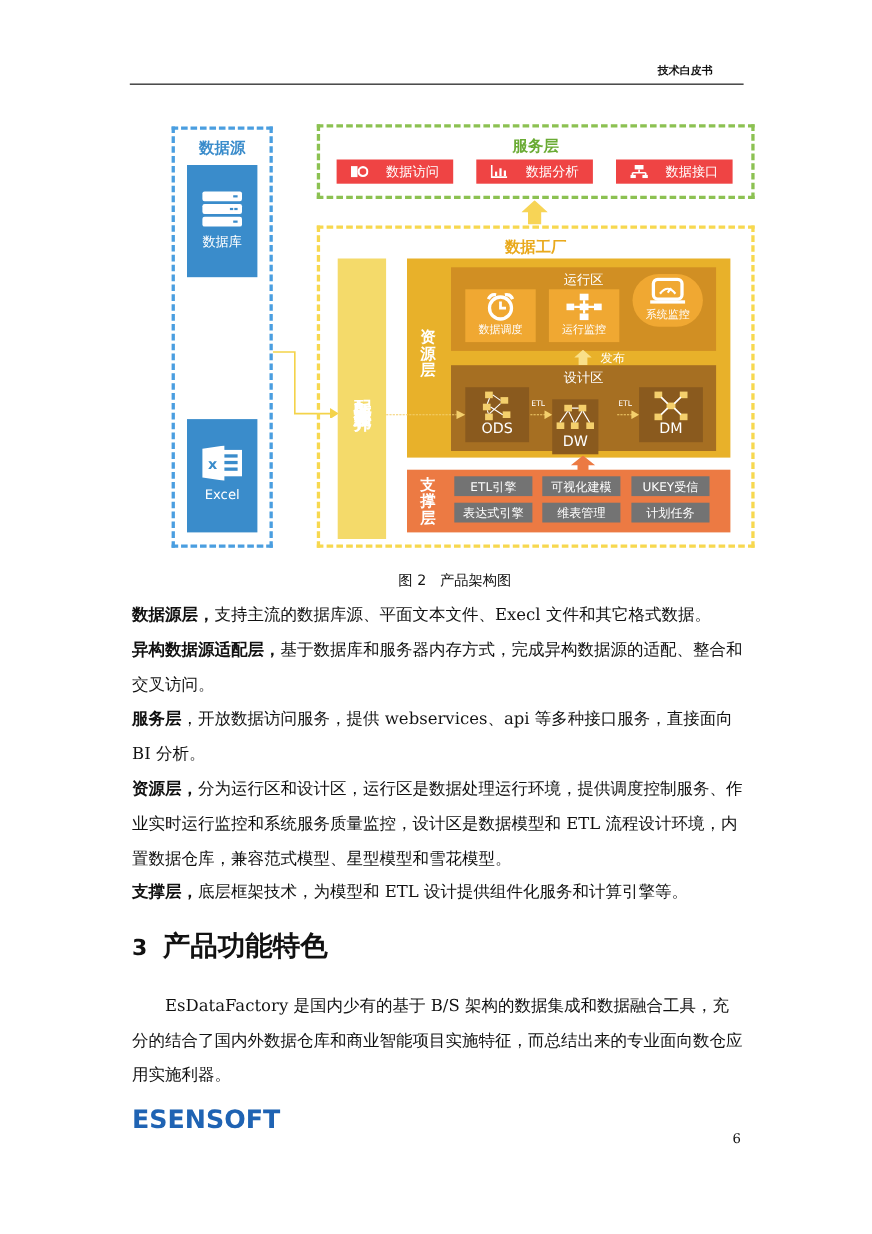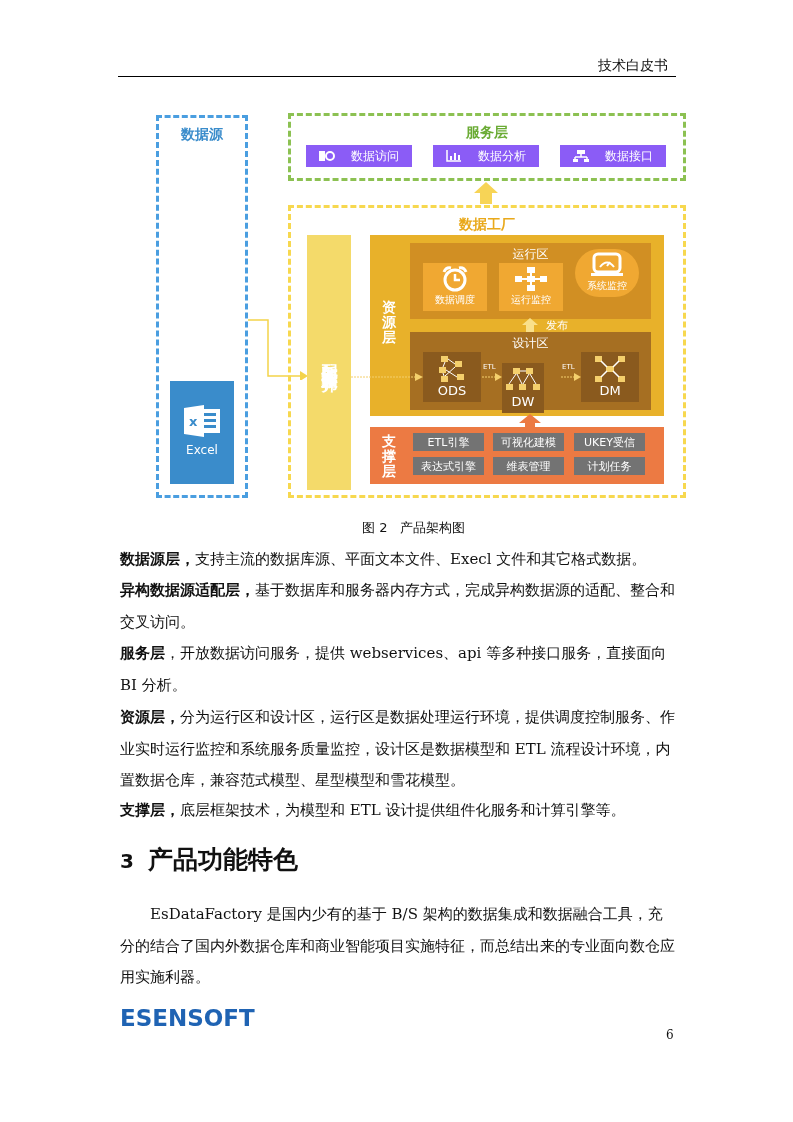--- a/index.html
+++ b/index.html
@@ -1,31 +1,31 @@
 <!DOCTYPE html>
 <html><head>
 <meta charset="utf-8">
 <style>
   html, body { margin:0; padding:0; background:#fff; }
   body { width:793px; height:1122px; position:relative; overflow:hidden;
          font-family:"DejaVu Serif","Liberation Serif",serif; color:#111; }
   .abs { position:absolute; }
 
   
-  .hdr-title { left:598px; top:57px; font-size:14px; font-weight:normal; font-family:"DejaVu Sans",sans-serif; }
+  .hdr-title { left:598px; top:57px; font-size:10px; font-weight:bold; font-family:"DejaVu Sans",sans-serif; }
   .hdr-rule { left:118px; top:76px; width:558px; height:1px; background:#000; }
 
   
   .dash-blue { border:3px dashed #4a9ee0; box-sizing:border-box; }
   .dash-green { border:3px dashed #8cc152; box-sizing:border-box; }
   .dash-yellow { border:3px dashed #f7d84f; box-sizing:border-box; }
   .grp-title { font-weight:bold; font-size:14px; font-family:"DejaVu Sans",sans-serif; text-align:center; }
 
   .src-box { background:#3a8ccb; color:#fff; text-align:center; font-family:"DejaVu Sans",sans-serif; font-size:12px; }
-  .svc-btn { background:#8b5cf6; color:#fff; font-size:12px; font-family:"DejaVu Sans",sans-serif;
+  .svc-btn { background:#ef4444; color:#fff; font-size:12px; font-family:"DejaVu Sans",sans-serif;
              display:flex; align-items:center; justify-content:center; gap:16px; height:22px; }
 
   .adapt { background:#f4da6a; color:#fff; font-family:"DejaVu Sans",sans-serif; font-size:16px; font-weight:bold;
            display:flex; align-items:center; justify-content:center; writing-mode:vertical-rl; text-orientation:upright; letter-spacing:-2px; }
 
   .res-outer { background:#e8b12a; }
   .run-zone { background:#d18f23; }
   .design-zone { background:#a66f22; }
   .zone-title { color:#fff; font-size:12px; font-family:"DejaVu Sans",sans-serif; text-align:center; }
   .run-item { background:#f0a832; color:#fff; font-size:10px; font-family:"DejaVu Sans",sans-serif; text-align:center; }
@@ -50,20 +50,32 @@
 <body>
 
 <div class="abs hdr-title">技术白皮书</div>
 <div class="abs hdr-rule"></div>
 
 <div class="abs" style="left:150px;top:110px;width:540px;height:390px;">
 
   <div class="abs dash-blue" style="left:6px;top:5px;width:92px;height:383px;">
     <div class="grp-title" style="color:#3a8ccb;margin-top:8px;">数据源</div>
   </div>
+  <div class="abs src-box" style="left:20px;top:40px;width:64px;height:102px;">
+    <svg width="40" height="36" viewBox="0 0 40 36" style="margin:22px auto 4px;">
+      <rect x="2" y="2" width="36" height="9" rx="2" fill="#fff"></rect>
+        <rect x="2" y="13.5" width="36" height="9" rx="2" fill="#fff"></rect>
+        <rect x="2" y="25" width="36" height="9" rx="2" fill="#fff"></rect>
+      <rect x="30" y="5.5" width="4" height="2" fill="#3a8ccb"></rect>
+        <rect x="27" y="17" width="3" height="2" fill="#3a8ccb"></rect>
+        <rect x="31" y="17" width="3" height="2" fill="#3a8ccb"></rect>
+        <rect x="30" y="28.5" width="4" height="2" fill="#3a8ccb"></rect>
+    </svg>
+    <div>数据库</div>
+  </div>
   <div class="abs src-box" style="left:20px;top:271px;width:64px;height:103px;">
     <svg width="40" height="32" viewBox="0 0 40 32" style="margin:24px auto 6px;">
       <rect x="16" y="4" width="22" height="24" fill="#fff"></rect>
       <rect x="20" y="8" width="14" height="3" fill="#3a8ccb"></rect>
         <rect x="20" y="14" width="14" height="3" fill="#3a8ccb"></rect>
         <rect x="20" y="20" width="14" height="3" fill="#3a8ccb"></rect>
       <path d="M2 3 L22 0 V32 L2 29 Z" fill="#fff"></path>
       <text x="7" y="21" font-size="13" font-weight="bold" fill="#3a8ccb" font-family="DejaVu Sans, sans-serif">x</text>
     </svg>
     <div>Excel</div>

